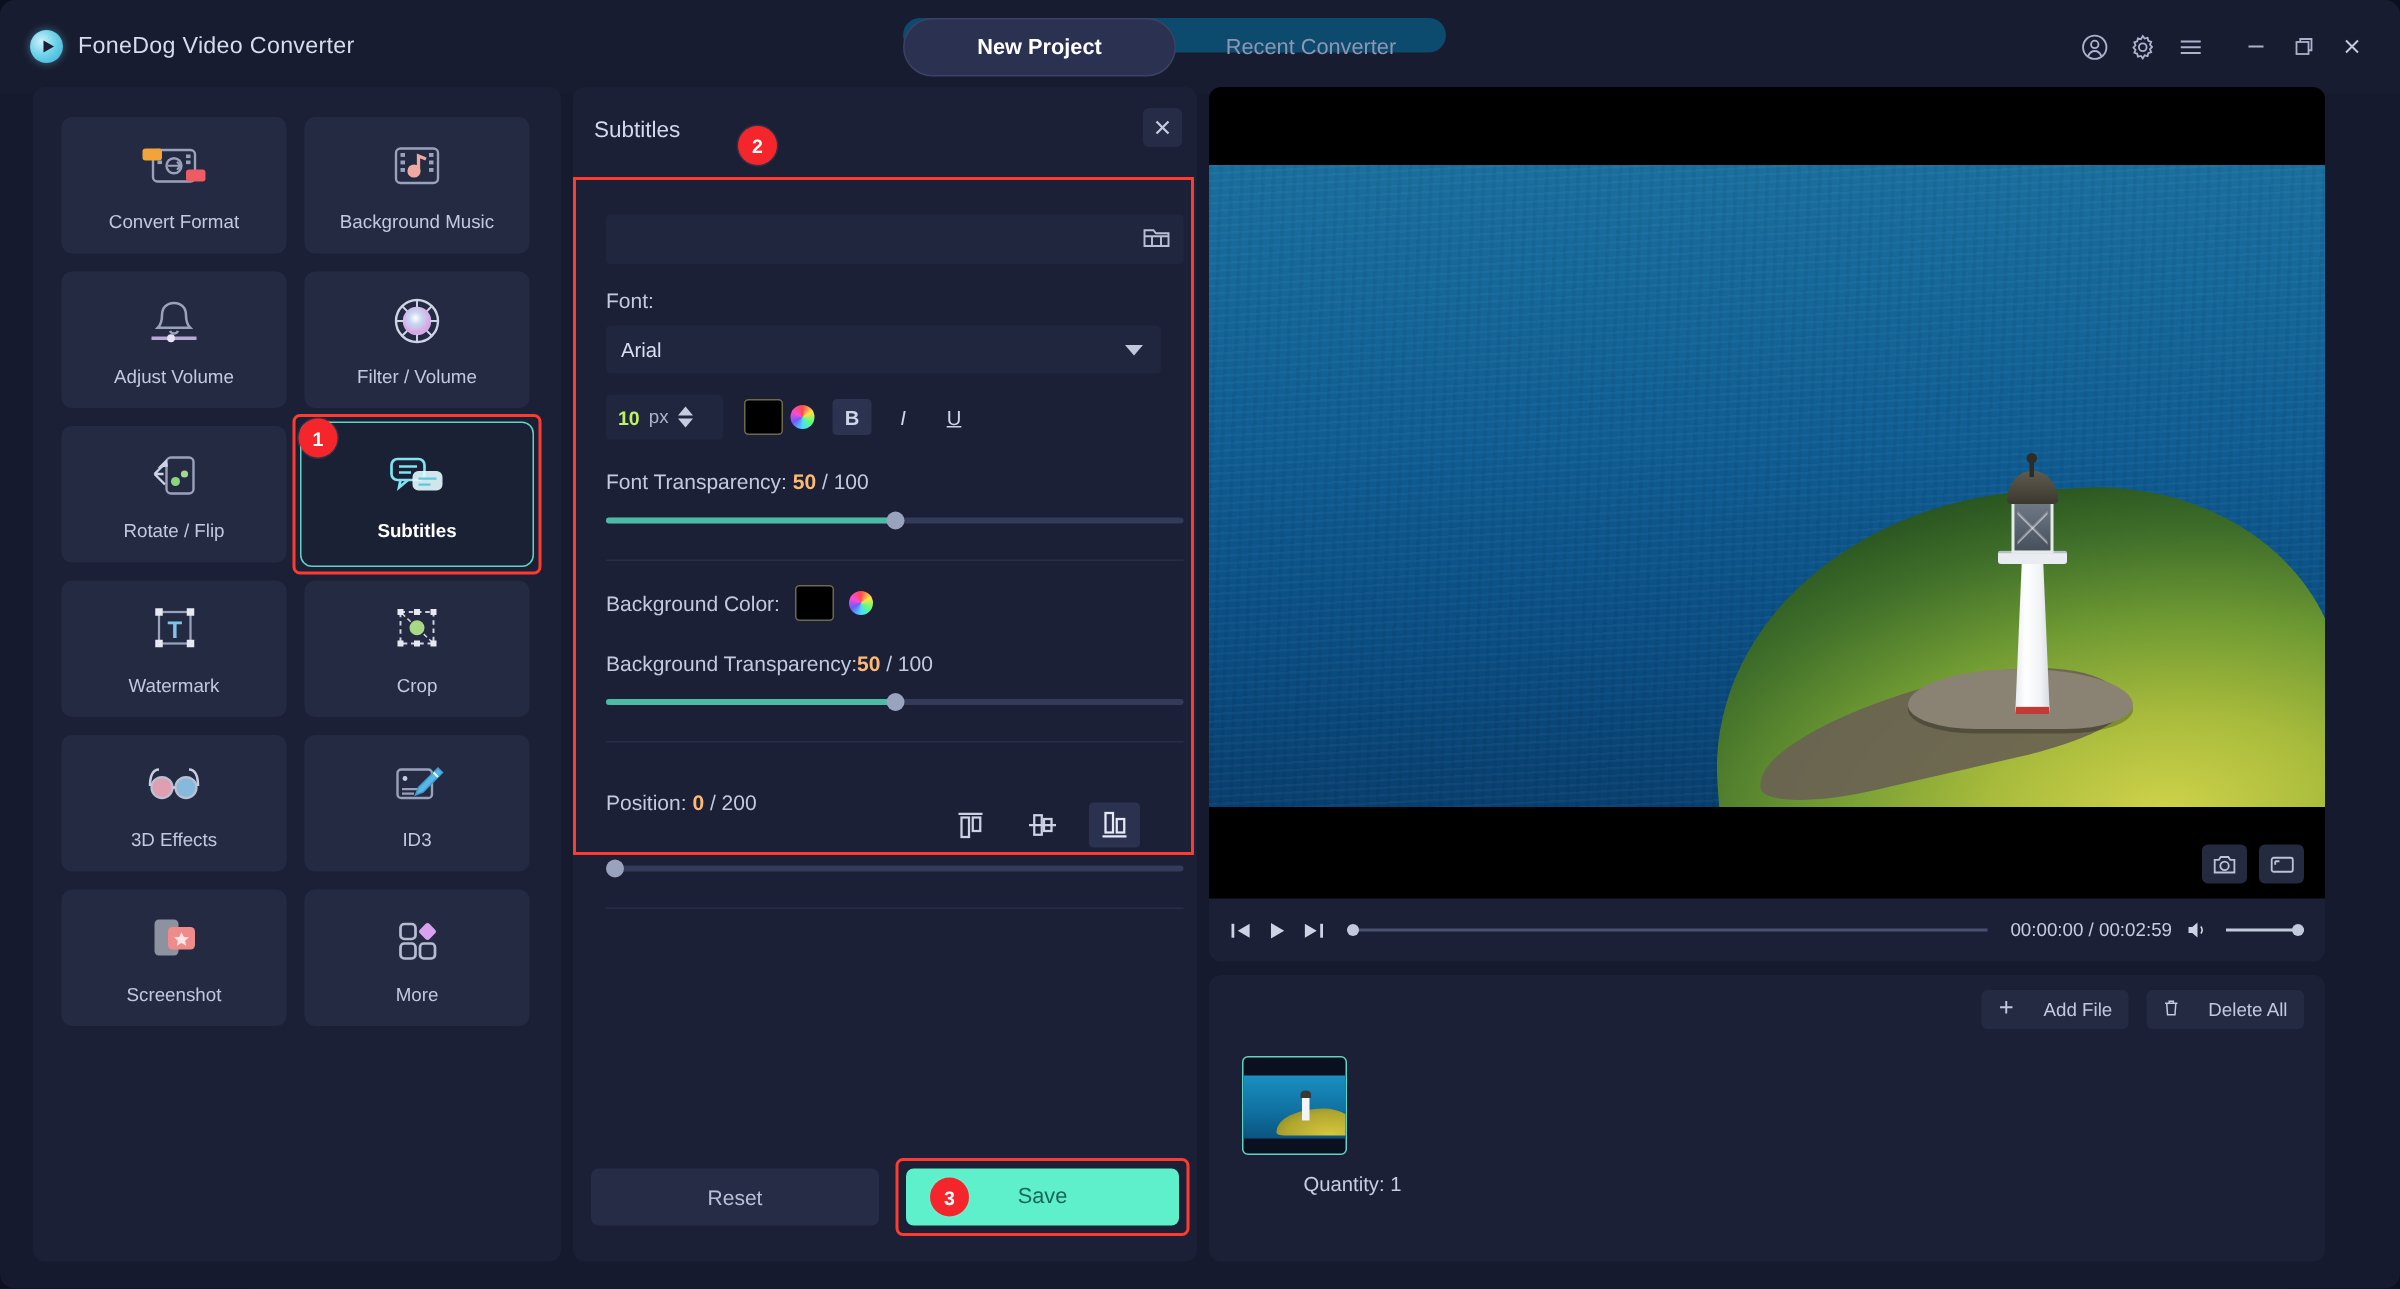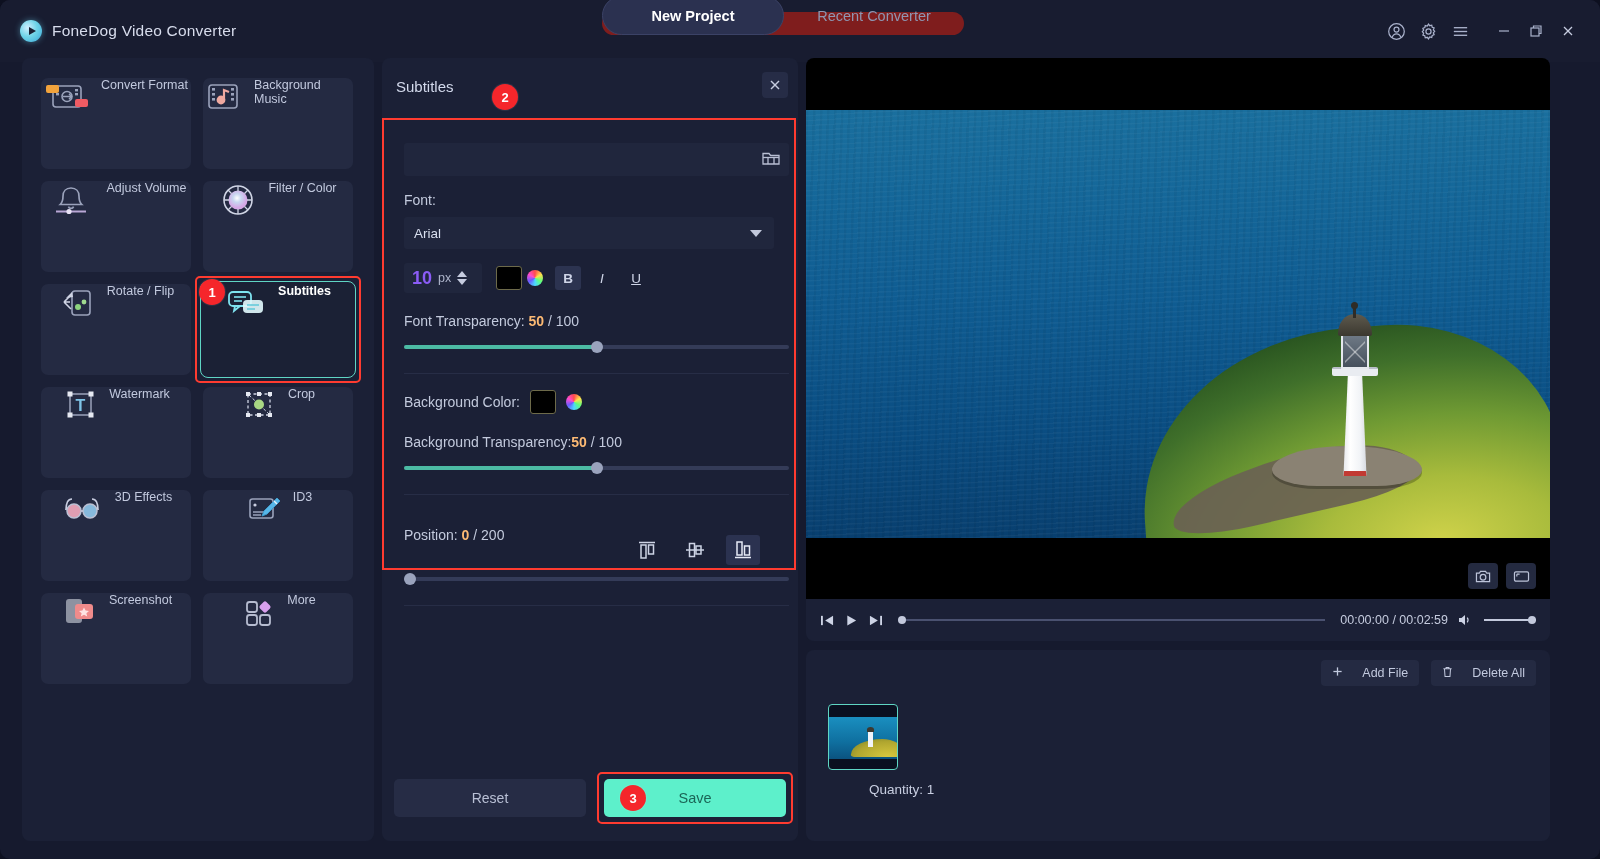--- a/index.html
+++ b/index.html
@@ -35,22 +35,22 @@
     border-left: 7px solid #1a2033;
     border-top: 4.5px solid transparent;
     border-bottom: 4.5px solid transparent;
     margin-left: 2px;
   }
   .brand-name { color: #d7dcec; font-size: 15.5px; letter-spacing: .2px; }
 
   .tabs {
     position: absolute; left: 602px; top: 12px;
     width: 362px; height: 23px;
-    background: #7f1d1d; border-radius: 20px;
-    display: flex; align-items: flex-end;
+    background: #0c4a6e; border-radius: 20px;
+    display: flex; align-items: flex-start;
   }
   .tab {
     flex: 1; height: 39px; border-radius: 20px;
     display: flex; align-items: center; justify-content: center;
     font-size: 14.5px; color: #8e96b2; cursor: pointer;
   }
   .tab.active {
     background: #2b3150; color: #ffffff; font-weight: bold;
     border: 1px solid #3b4266;
   }
@@ -71,21 +71,21 @@
     width: 352px; height: 783px;
     background: #1b2036; border-radius: 8px;
   }
   .toolgrid {
     position: absolute; left: 19px; top: 20px;
     width: 312px;
     display: grid; grid-template-columns: 150px 150px; gap: 12px 12px;
   }
   .toolcard {
     height: 91px; background: #242a42; border-radius: 7px;
-    display: flex; flex-direction: row; justify-content: center;
+    display: flex; flex-direction: column; align-items: center; justify-content: center;
     gap: 11px; cursor: pointer; position: relative;
   }
   .toolcard .ticon { height: 38px; display: flex; align-items: center; justify-content: center; }
   .toolcard .tlabel { color: #c2c9de; font-size: 12.5px; }
   .toolcard.selected { background: #1b2135; }
   .toolcard.selected .tlabel { color: #ffffff; font-weight: bold; }
   .sel-ring {
     position: absolute; left: -3px; top: -3px; right: -3px; bottom: -3px;
     border: 1.5px solid #5fd6c4; border-radius: 8px; pointer-events: none;
   }
@@ -147,21 +147,21 @@
     position: absolute; right: 12px; top: 13px;
     width: 0; height: 0; border-left: 6px solid transparent;
     border-right: 6px solid transparent; border-top: 7px solid #c2c8dc;
   }
 
   .fontrow { display: flex; align-items: center; gap: 0px; margin-top: 14px; }
   .numfield {
     width: 78px; height: 30px; background: #20263d; border-radius: 3px;
     display: flex; align-items: center; gap: 6px; padding: 0 8px;
   }
-  .numfield .nval { color: #8b5cf6; font-size: 18px; font-weight: bold; }
+  .numfield .nval { color: #bef264; font-size: 13px; font-weight: bold; }
   .numfield .nunit { color: #aeb5cb; font-size: 12.5px; }
   .spin { display: flex; flex-direction: column; gap: 2px; cursor: pointer; }
   .spin i {
     width: 0; height: 0; border-left: 5px solid transparent; border-right: 5px solid transparent;
     display: block;
   }
   .spin i.up { border-bottom: 6px solid #c6ccdf; }
   .spin i.dn { border-top: 6px solid #c6ccdf; }
 
   .swatch {
@@ -490,21 +490,21 @@
                 <line x1="19" y1="27" x2="19" y2="32"></line>
               <line x1="5" y1="18" x2="10" y2="18"></line>
                 <line x1="28" y1="18" x2="33" y2="18"></line>
               <line x1="9" y1="8" x2="12.5" y2="11.5"></line>
                 <line x1="25.5" y1="24.5" x2="29" y2="28"></line>
               <line x1="29" y1="8" x2="25.5" y2="11.5"></line>
                 <line x1="12.5" y1="24.5" x2="9" y2="28"></line>
             </g>
           </svg>
         </span>
-        <span class="tlabel">Filter / Color</span>
+        <span class="tlabel">Filter / Volume</span>
       </div>
 
       <div class="toolcard">
         <span class="ticon">
           <svg width="38" height="34" viewBox="0 0 38 34">
             <rect x="14" y="5" width="18" height="24" rx="3" fill="none" stroke="#9aa2bb" stroke-width="1.6"></rect>
             <path d="M6 16l7-7M6 16l7 7M6 16h6" stroke="#cfd4e4" stroke-width="1.6" fill="none"></path>
             <path d="M8 12l6-6 1 5z" fill="#cfd4e4"></path>
             <circle cx="20" cy="21" r="3" fill="#8dd47e"></circle>
             <circle cx="26" cy="16" r="2.4" fill="#9fdb8f"></circle>

